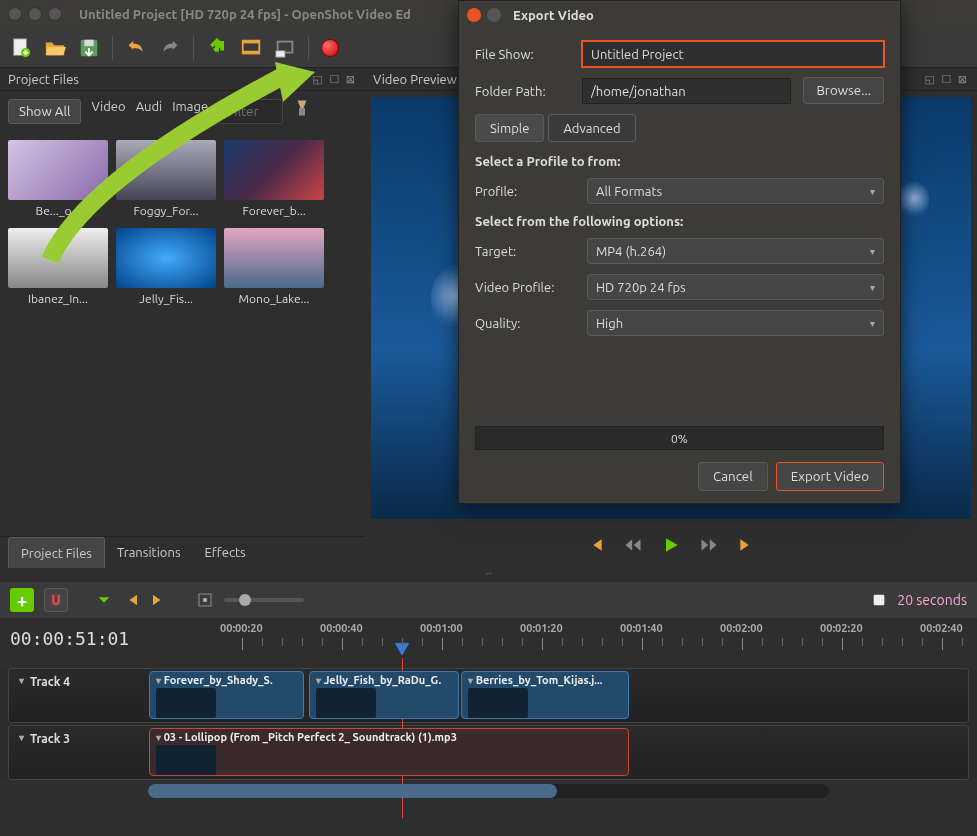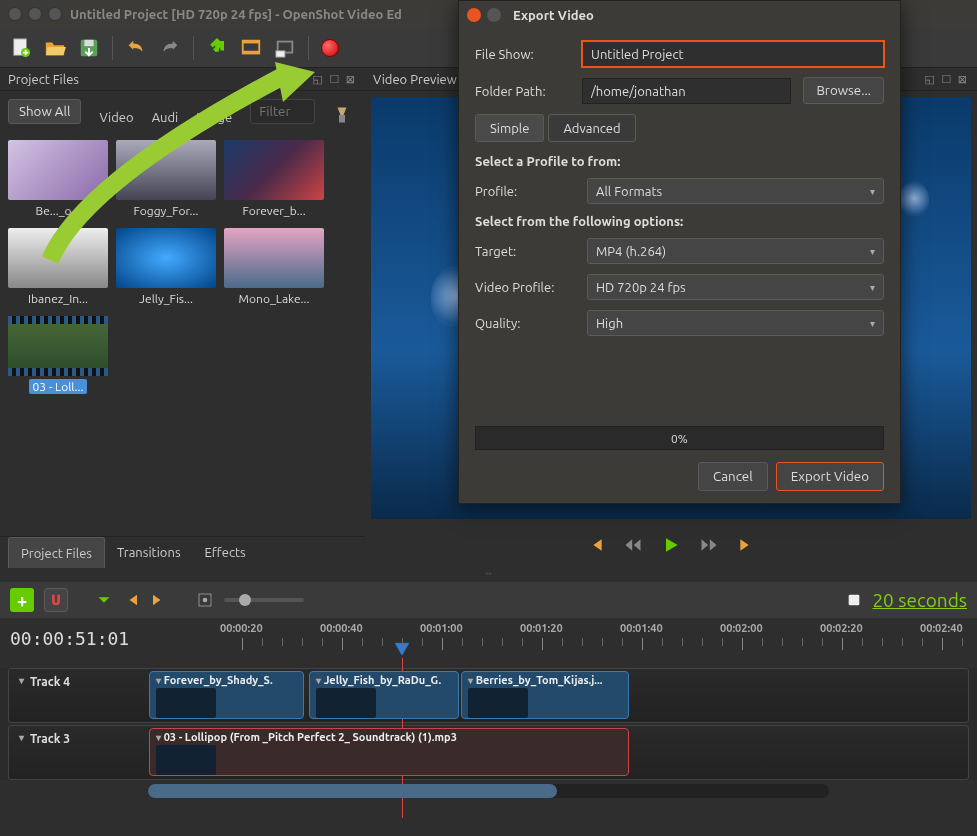--- a/index.html
+++ b/index.html
@@ -1,34 +1,34 @@
 <!DOCTYPE html>
 <html><head>
 <meta charset="utf-8">
 <style>
 * { margin: 0; padding: 0; box-sizing: border-box; font-family: Ubuntu, "Segoe UI", sans-serif; }
 body { background: #2e2e2e; color: #ddd; width: 977px; height: 836px; overflow: hidden; position: relative; }
 
 .main-titlebar { height: 28px; background: #3c3b37; display: flex; align-items: center; padding: 0 8px; gap: 8px; }
 .win-circles { display: flex; gap: 6px; }
 .win-circ { width: 14px; height: 14px; border-radius: 50%; background: #555; border: 1px solid #333; }
-.main-title { color: #888; font-size: 13px; font-weight: bold; }
+.main-title { color: #888; font-size: 13px; font-weight: bold; margin-left: 9px; }
 
 .toolbar { height: 40px; background: #3a3a3a; display: flex; align-items: center; padding: 0 10px; gap: 12px; border-bottom: 1px solid #222; }
 .toolbar svg { width: 22px; height: 22px; cursor: pointer; }
 .toolbar-sep { width: 1px; height: 24px; background: #555; }
 .rec-btn { width: 18px; height: 18px; background: radial-gradient(circle at 35% 35%, #ff6b6b, #c00); border-radius: 50%; border: 1px solid #800; }
 
 .content { display: flex; height: 500px; }
 .left-panel { width: 365px; background: #2e2e2e; display: flex; flex-direction: column; }
 .panel-header { display: flex; align-items: center; padding: 4px 8px; font-size: 13px; color: #ccc; border-bottom: 1px solid #222; }
 .panel-header-spacer { flex: 1; }
 .panel-icons { font-size: 11px; color: #888; letter-spacing: 2px; }
 
-.filter-row { display: flex; align-items: flex-end; gap: 18px; padding: 8px; font-size: 13px; }
+.filter-row { display: flex; align-items: flex-start; gap: 10px; padding: 8px; font-size: 13px; }
 .show-all-btn { background: #454545; border: 1px solid #5a5a5a; color: #ddd; padding: 4px 10px; border-radius: 3px; }
 .tag-link { color: #ccc; cursor: pointer; }
 .filter-input { background: #2a2a2a; border: 1px solid #444; color: #aaa; padding: 4px 8px; width: 65px; border-radius: 3px; }
 .brush-icon { width: 18px; height: 18px; }
 
 .thumbs { display: flex; flex-wrap: wrap; gap: 8px; padding: 8px; }
 .thumb { width: 100px; text-align: center; font-size: 12px; color: #ddd; }
 .thumb-img { width: 100px; height: 60px; background: #223; border-radius: 2px; margin-bottom: 3px; }
 .thumb.selected .thumb-label { background: #4a90d9; color: #fff; }
 .thumb-label { display: inline-block; padding: 1px 4px; border-radius: 2px; white-space: nowrap; overflow: hidden; text-overflow: ellipsis; max-width: 96px; }
@@ -48,21 +48,21 @@
 .playback-controls { display: flex; justify-content: center; gap: 18px; padding: 10px 0; }
 .play-btn svg { width: 20px; height: 20px; }
 
 .drag-handle { height: 14px; background: #2e2e2e; text-align: center; color: #555; font-size: 10px; }
 
 .timeline-toolbar { height: 36px; background: #3a3a3a; display: flex; align-items: center; padding: 0 10px; gap: 10px; }
 .tl-btn { width: 24px; height: 24px; display: flex; align-items: center; justify-content: center; border-radius: 3px; cursor: pointer; }
 .tl-btn.green { background: #6c0; color: #fff; font-size: 18px; font-weight: bold; }
 .tl-btn.red { background: #444; border: 1px solid #5a5a5a; }
 .tl-spacer { flex: 1; }
-.tl-zoom-label { font-size: 19px; color: #84cc16; text-decoration: underline; }
+.tl-zoom-label { font-size: 14px; color: #f9a8d4; }
 .slider { width: 80px; height: 4px; background: #555; border-radius: 2px; position: relative; }
 .slider-thumb { position: absolute; left: 15px; top: -4px; width: 12px; height: 12px; background: #aaa; border-radius: 50%; }
 
 .ruler-row { display: flex; height: 48px; background: #2e2e2e; }
 .timecode-box { width: 140px; padding: 10px; font-size: 18px; color: #ddd; font-family: monospace; }
 .ruler { flex: 1; position: relative; font-size: 11px; color: #aaa; }
 .ruler-tick { position: absolute; top: 4px; font-weight: bold; }
 .ruler-mark { position: absolute; top: 20px; width: 1px; height: 8px; background: #666; }
 .ruler-mark.major { height: 12px; background: #888; }
 .playhead { position: absolute; top: 22px; width: 20px; height: 20px; }
@@ -180,21 +180,20 @@
           <rect x="8" y="12" width="8" height="10" fill="#888"></rect>
         </svg>
     </div>
     <div class="thumbs">
       <div class="thumb"><div class="thumb-img" style="background:linear-gradient(135deg,#d4c4e4,#8a6aaa)"></div><span class="thumb-label">Be..._o...</span></div>
       <div class="thumb"><div class="thumb-img" style="background:linear-gradient(#aab,#445)"></div><span class="thumb-label">Foggy_For...</span></div>
       <div class="thumb"><div class="thumb-img" style="background:linear-gradient(135deg,#1a3a6a,#4a2a4a,#c44)"></div><span class="thumb-label">Forever_b...</span></div>
       <div class="thumb"><div class="thumb-img" style="background:linear-gradient(#eee,#888)"></div><span class="thumb-label">Ibanez_In...</span></div>
       <div class="thumb"><div class="thumb-img" style="background:radial-gradient(#4af,#048)"></div><span class="thumb-label">Jelly_Fis...</span></div>
       <div class="thumb"><div class="thumb-img" style="background:linear-gradient(#e4a4c4,#4a6a8a)"></div><span class="thumb-label">Mono_Lake...</span></div>
-      <div class="thumb selected"><div class="thumb-img filmstrip" style="background:linear-gradient(#4a6a3a,#2a4a2a)"></div><span class="thumb-label">03 - Loll...</span></div>
     </div>
     <div class="panel-tabs">
       <div class="panel-tab active">Project Files</div>
       <div class="panel-tab">Transitions</div>
       <div class="panel-tab">Effects</div>
     </div>
   </div>
 
   <div class="right-panel">
     <div class="panel-header">

